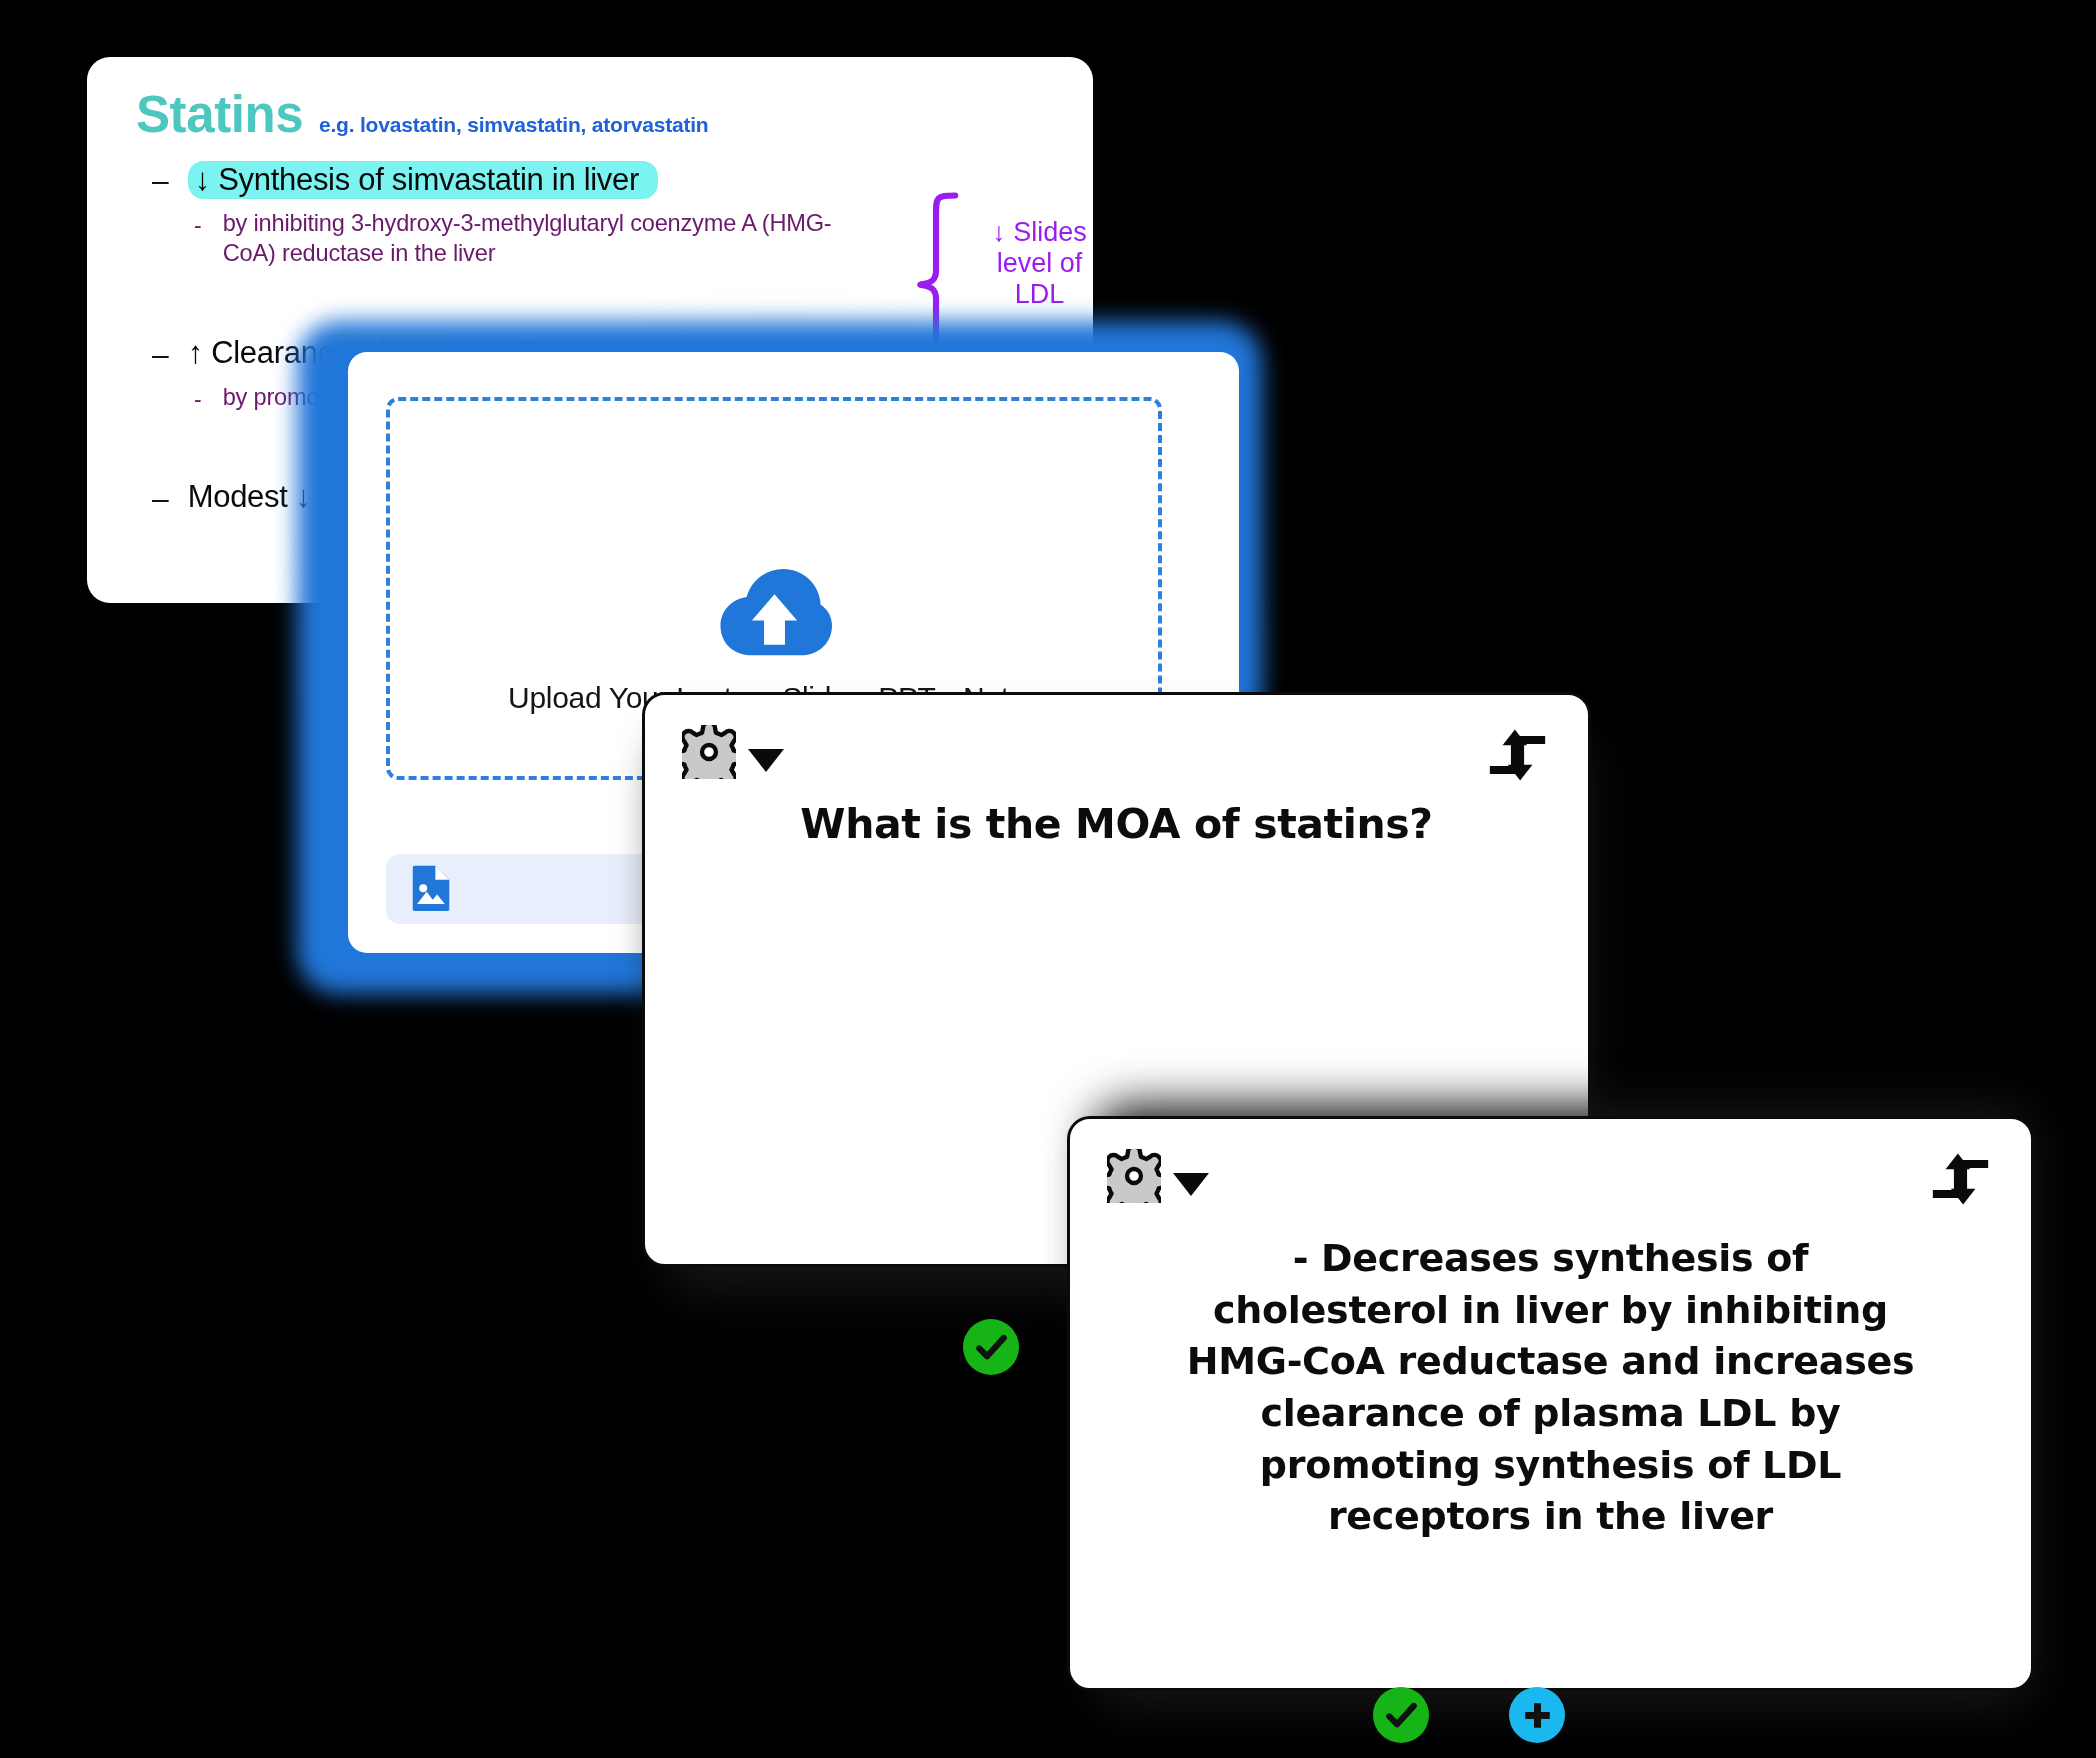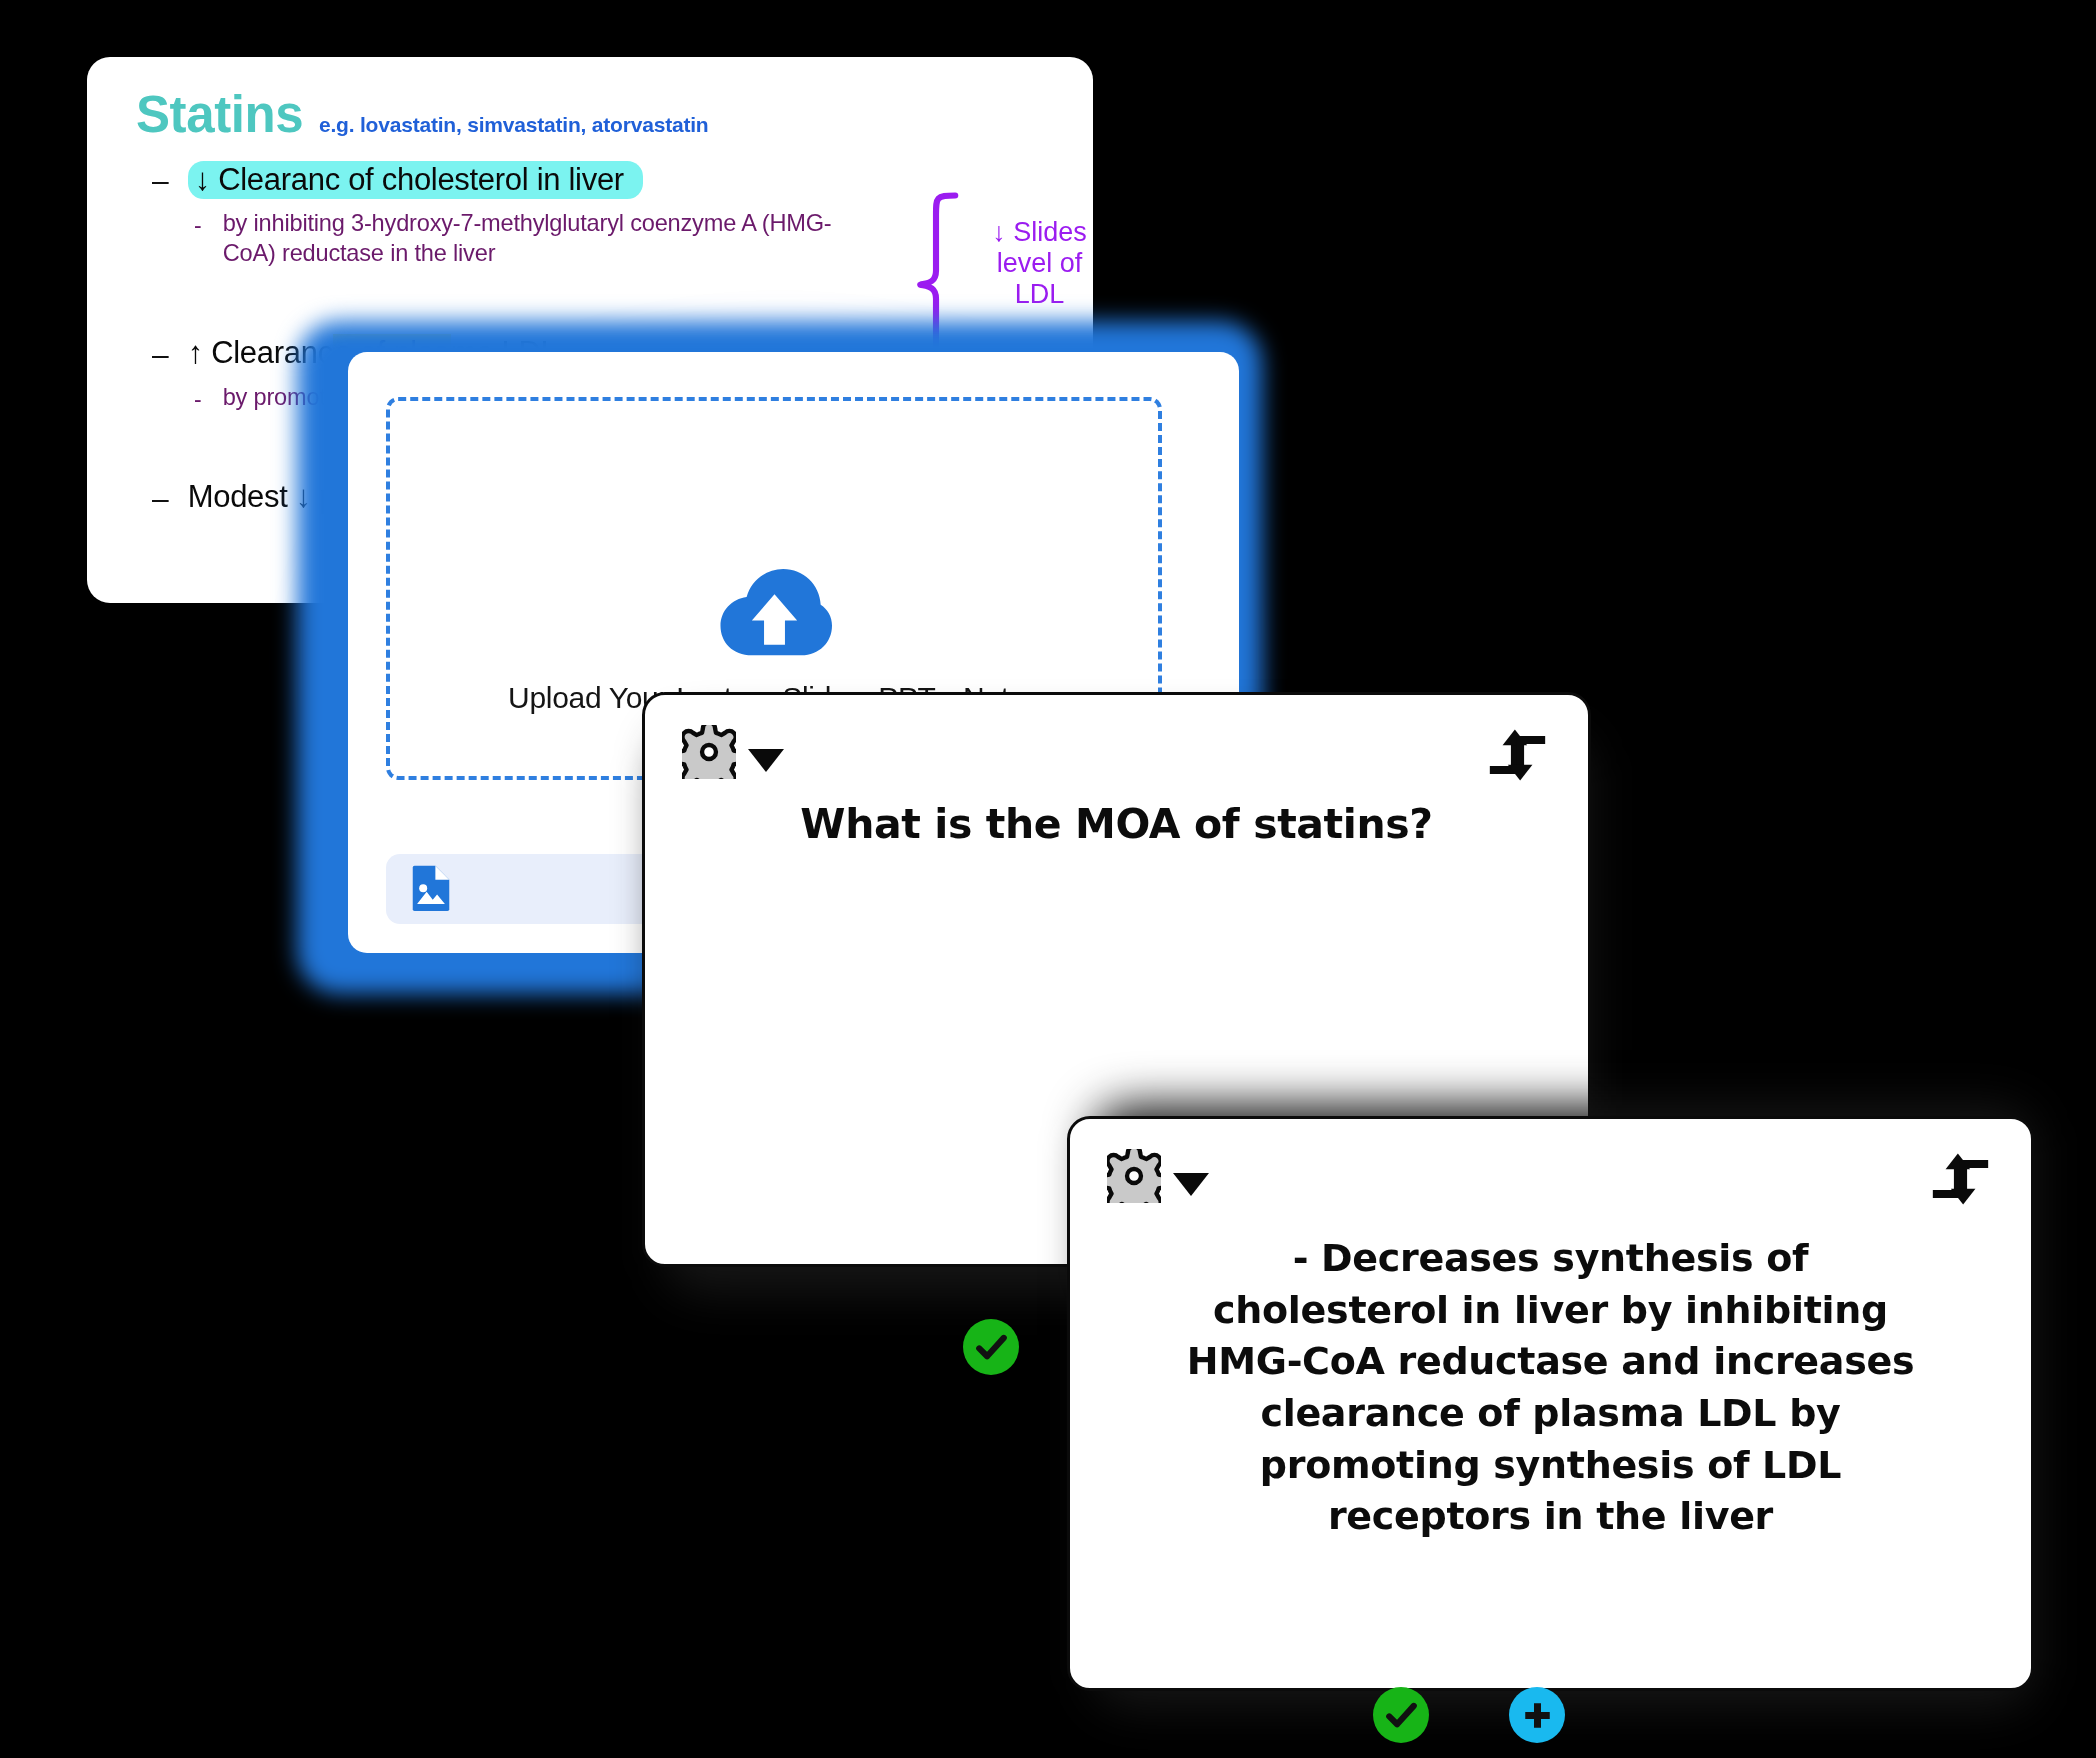--- a/index.html
+++ b/index.html
@@ -117,26 +117,26 @@
   <div id="slide-card">
     <div class="slide-inner">
 
       <div class="slide-title-row">
         <span class="slide-title">Statins</span>
         <span class="slide-subtitle">e.g. lovastatin, simvastatin, atorvastatin</span>
       </div>
 
       <div class="lvl1">
         <span class="dash1">–</span>
-        <span class="lvl1-txt"><span class="hl-cyan">↓ Clearanc of cholesterol in liver</span></span>
+        <span class="lvl1-txt"><span class="hl-cyan">↓ Synthesis of simvastatin in liver</span></span>
       </div>
 
       <div class="lvl2">
         <span class="dash2">-</span>
-        <span class="lvl2-txt">by inhibiting 3-hydroxy-7-methylglutaryl coenzyme A (HMG-CoA) reductase in the liver</span>
+        <span class="lvl2-txt">by inhibiting 3-hydroxy-3-methylglutaryl coenzyme A (HMG-CoA) reductase in the liver</span>
       </div>
 
       <div class="gap-row"></div>
 
       <div class="lvl1">
         <span class="dash1">–</span>
         <span class="lvl1-txt"><span>↑ Clearanc</span><span class="hl-yellow">e of plas</span><span>ma LDL</span></span>
       </div>
 
       <div class="lvl2">

